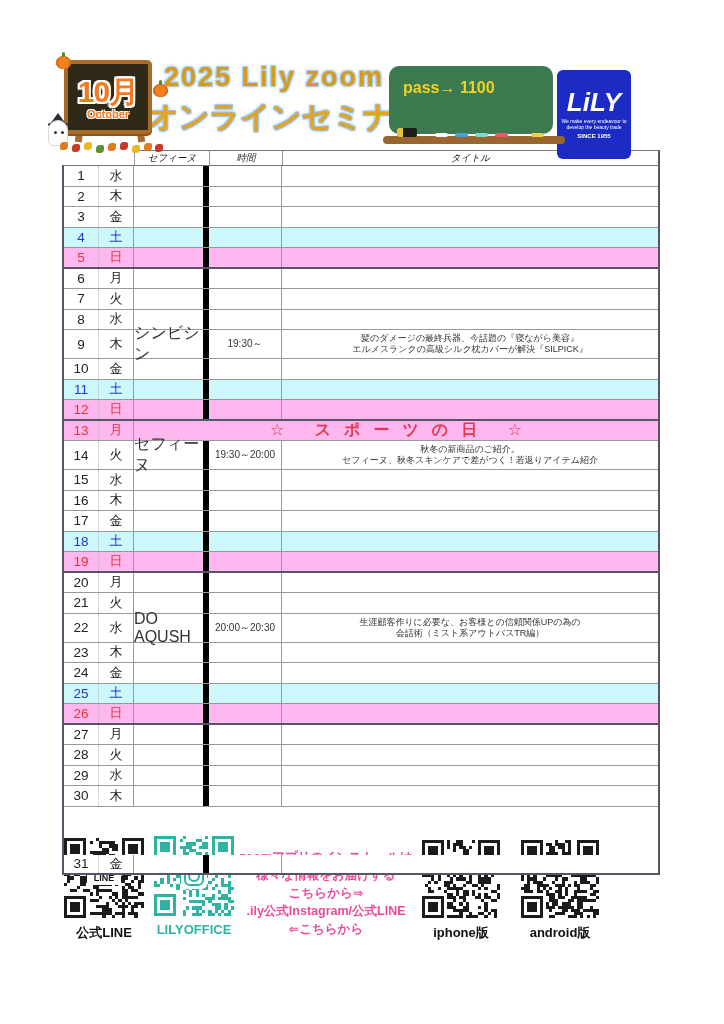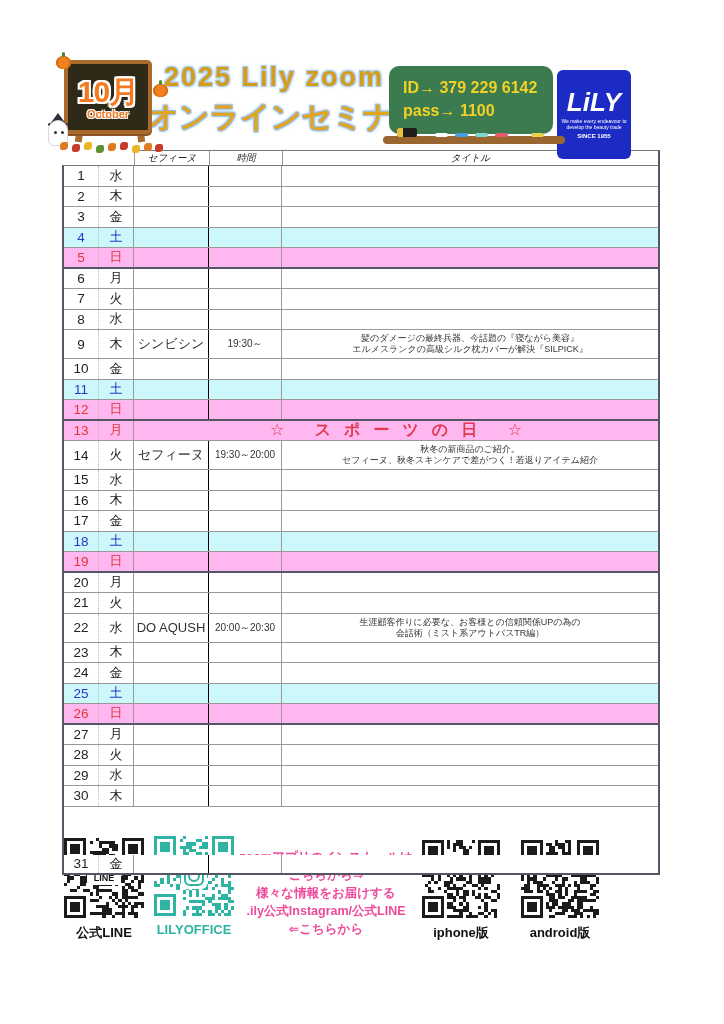--- a/index.html
+++ b/index.html
@@ -52,21 +52,21 @@
   .h-maker { width:75px; border-right:1px solid #999; }
   .h-time { width:73px; border-right:1px solid #999; }
   .h-title { flex:1; }
   .cal-rows { border-top:1px solid #777; border-left:2px solid #556; border-right:2px solid #556; }
   .cal-row { display:flex; height:20.5px; border-bottom:1px solid #999; background:#fff; }
   .cal-row.tall { height:29px; }
   .cal-row.week-end { border-bottom:2px solid #556; }
   .cal-row:last-child { border-bottom:2px solid #556;margin-top:48px; }
   .c-date { width:35px; border-right:1px dotted #bbb; text-align:center; font-size:13.5px; color:#222; display:flex; align-items:center; justify-content:center; }
   .c-day  { width:35px; border-right:1px solid #999; text-align:center; font-size:13px; color:#222; display:flex; align-items:center; justify-content:center; }
-  .c-maker{ width:75px; border-right:1px solid #000000; font-size:13px; color:#333; display:flex; align-items:center; justify-content:center; }
+  .c-maker{ width:75px; border-right:6px solid #000000; font-size:16px; color:#333; display:flex; align-items:center; justify-content:center; }
   .c-time { width:73px; border-right:1px solid #999; font-size:10px; color:#333; display:flex; align-items:center; justify-content:center; }
   .c-title{ flex:1; font-size:9px; line-height:11px; color:#333; display:flex; flex-direction:column; align-items:center; justify-content:center; text-align:center; }
   .r-sat { background:#ccf8fc; }
   .r-sat .c-date, .r-sat .c-day { color:#2338c8; }
   .r-sun, .r-holiday { background:#ffb8ef; }
   .r-sun .c-date, .r-sun .c-day, .r-holiday .c-date, .r-holiday .c-day { color:#e63434; }
   .c-holiday { flex:1; display:flex; align-items:center; justify-content:center; font-size:16px; font-weight:bold; color:#e23850; letter-spacing:13px; text-indent:13px; white-space:nowrap; }
 
   
   .qr-block { position:absolute; text-align:center; z-index:2; }
@@ -109,21 +109,20 @@
       <i style="left:97px;background:#c83b2a;top:2px;"></i>
     </div>
   </div>
 
   <div class="title-wrap">
     <div class="title-1">2025 Lily zoom</div>
     <div class="title-2">オンラインセミナー</div>
   </div>
 
   <div class="board">
-    <div class="board-line">ID→ 379 229 6142</div>
     <div class="board-line">pass→ 1100</div>
   </div>
   <div class="board-tray">
     <div class="eraser"></div>
     <span class="chalk" style="left:52px;background:#fdfdfd;"></span>
     <span class="chalk" style="left:72px;background:#4a9de0;"></span>
     <span class="chalk" style="left:92px;background:#7fd8cf;"></span>
     <span class="chalk" style="left:112px;background:#e45c6c;"></span>
     <span class="chalk" style="left:148px;background:#e8d44c;"></span>
   </div>
@@ -795,22 +794,22 @@
         </svg>
       <div class="qr-center ig-center">
           <div class="ig-glyph"></div>
         </div>
     </div>
     <div class="qr-label teal">LILYOFFICE</div>
   </div>
 
   <div class="promo">
     <div>zoomアプリのインストールは</div>
+    <div>様々な情報をお届けする</div>
     <div>こちらから⇒</div>
-    <div>様々な情報をお届けする</div>
     <div>.ily公式Instagram/公式LINE</div>
     <div>⇐こちらから</div>
   </div>
 
   <div class="qr-block" style="left:422px; top:840px; width:78px;">
     <div style="position:relative;">
       <svg class="qr-svg" width="78" height="78" viewBox="0 0 25 25">
           <rect x="8" y="0" width="1" height="1" fill="#1b1b1b"></rect>
           <rect x="11" y="0" width="1" height="1" fill="#1b1b1b"></rect>
           <rect x="12" y="0" width="1" height="1" fill="#1b1b1b"></rect>

